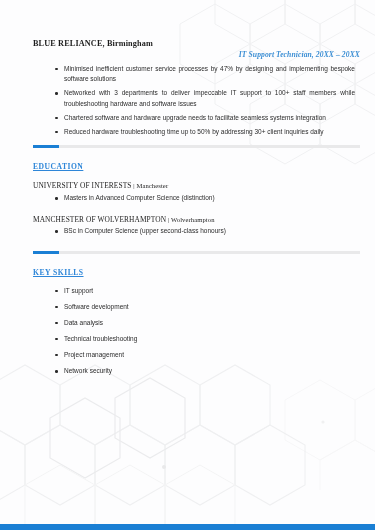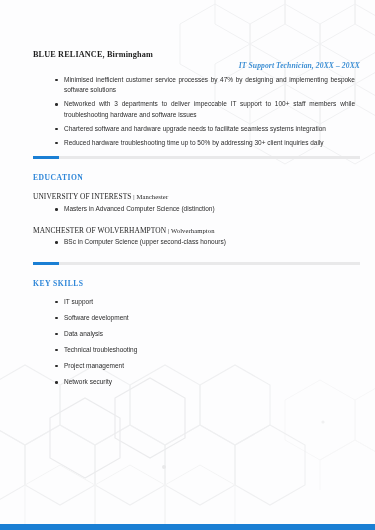--- a/index.html
+++ b/index.html
@@ -58,21 +58,21 @@
     bottom: 0;
     width: 375px;
     height: 6px;
     z-index: 5;
   }
 
   
   #content {
     position: relative;
     z-index: 2;
-    padding: 11px 15px 0 33px;
+    padding: 0 15px 0 33px;
   }
 
   .job-company {
     font-family: "Liberation Serif", serif;
     font-size: 8.2px;
     font-weight: bold;
     color: #1d1d1d;
     letter-spacing: 0.15px;
     margin: 0;
     padding-top: 39px;
@@ -144,20 +144,21 @@
 
   
   .section-heading {
     font-family: "Liberation Serif", serif;
     font-size: 7.6px;
     font-weight: bold;
     color: #2e86d8;
     letter-spacing: 0.5px;
     margin: 0;
     line-height: 1.2;
+    text-decoration: underline;
   }
 
   .edu-school {
     font-family: "Liberation Serif", serif;
     font-size: 7.4px;
     color: #1d1d1d;
     margin: 0;
     line-height: 1.3;
     letter-spacing: 0.1px;
   }

